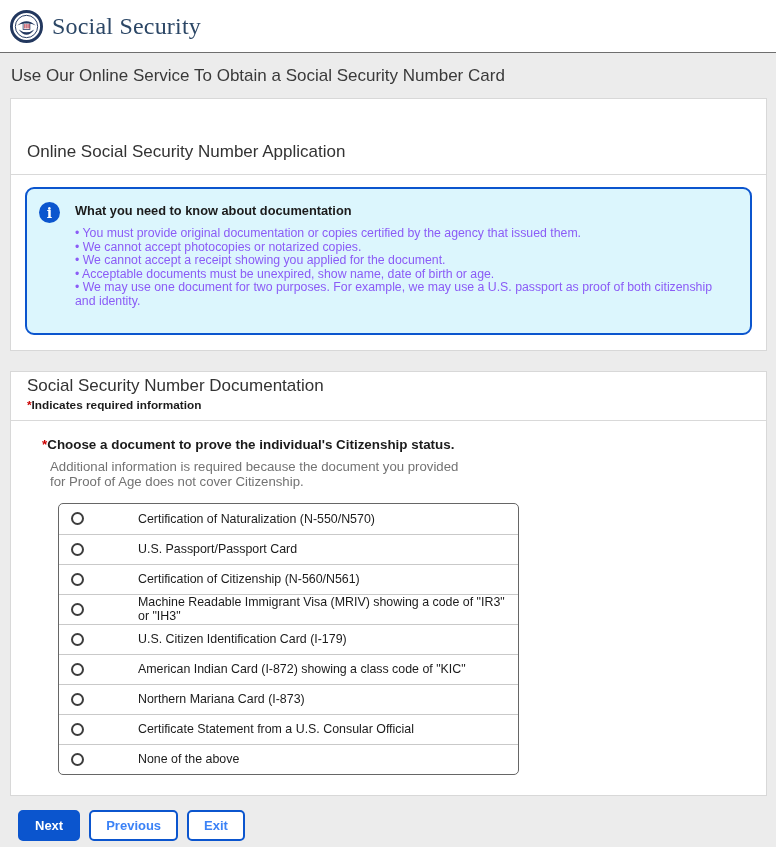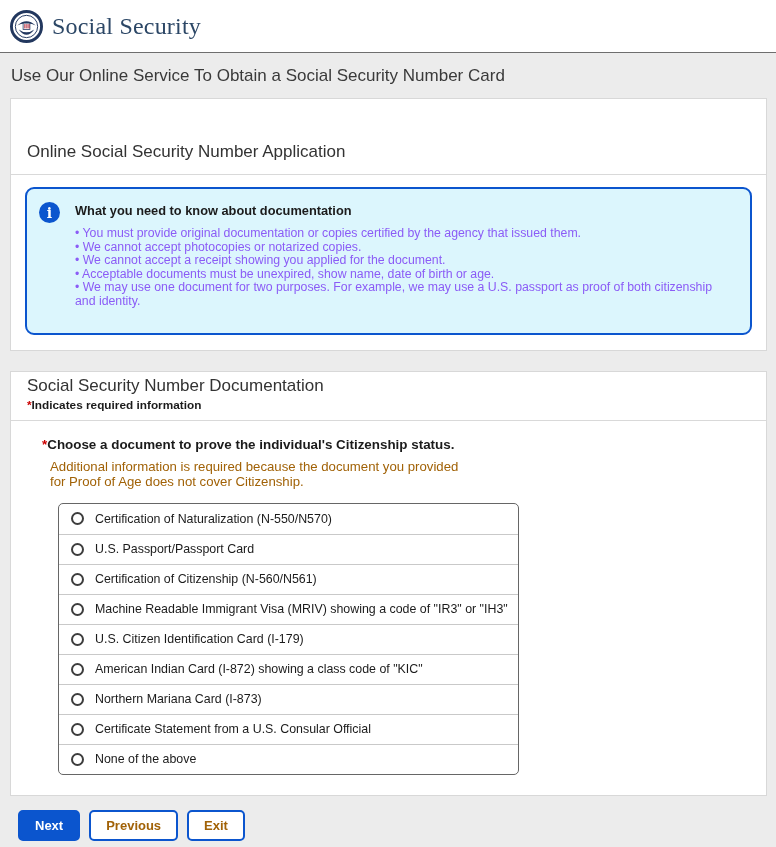--- a/index.html
+++ b/index.html
@@ -116,21 +116,21 @@
 
   .question-block { padding: 16px 31px 20px; }
   .question {
     font-size: 13.4px;
     font-weight: bold;
     color: #1b1b1b;
   }
   .question-help {
     margin: 7px 0 0 8px;
     font-size: 13.2px;
-    color: #a16207;
+    color: #737373;
     line-height: 15.5px;
   }
   .question-help span { display: block; }
 
   .options-list {
     margin: 13px 0 0 16px;
     width: 461px;
     border: 1px solid #666666;
     border-radius: 5px;
     background: #ffffff;
@@ -149,20 +149,21 @@
     height: 13px;
     border: 2px solid #3d3d3d;
     border-radius: 50%;
     background: #ffffff;
     margin-right: 11px;
     flex: 0 0 auto;
   }
   .option-label {
     font-size: 12.4px;
     color: #1b1b1b;
+    margin-left: 43px;
   }
 
   
   .button-row {
     display: flex;
     gap: 9px;
     margin: 14px 0 0 18px;
   }
   .btn {
     font-family: "Liberation Sans", sans-serif;
@@ -173,21 +174,21 @@
   }
   .btn-primary {
     background: #0b55ce;
     border: 2px solid #0b55ce;
     color: #ffffff;
     font-weight: 600;
   }
   .btn-outline {
     background: #ffffff;
     border: 2px solid #0b55ce;
-    color: #a16207;
+    color: #3b82f6;
     font-weight: 600;
   }
 
   
   .footer-links {
     display: flex;
     gap: 29px;
     margin: 28px 0 0 10px;
   }
   .footer-links a {

